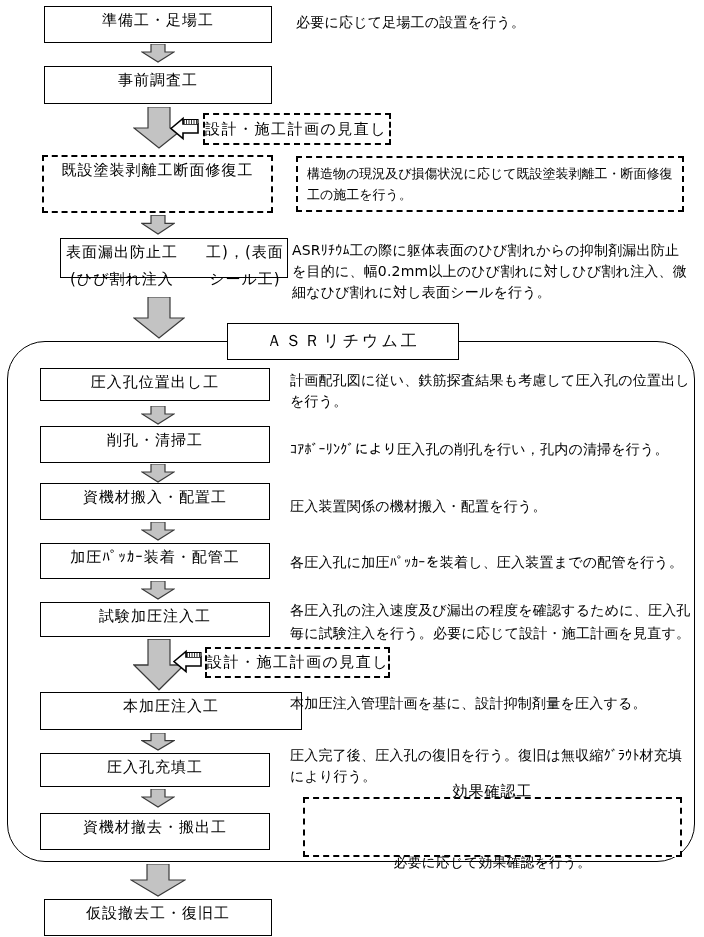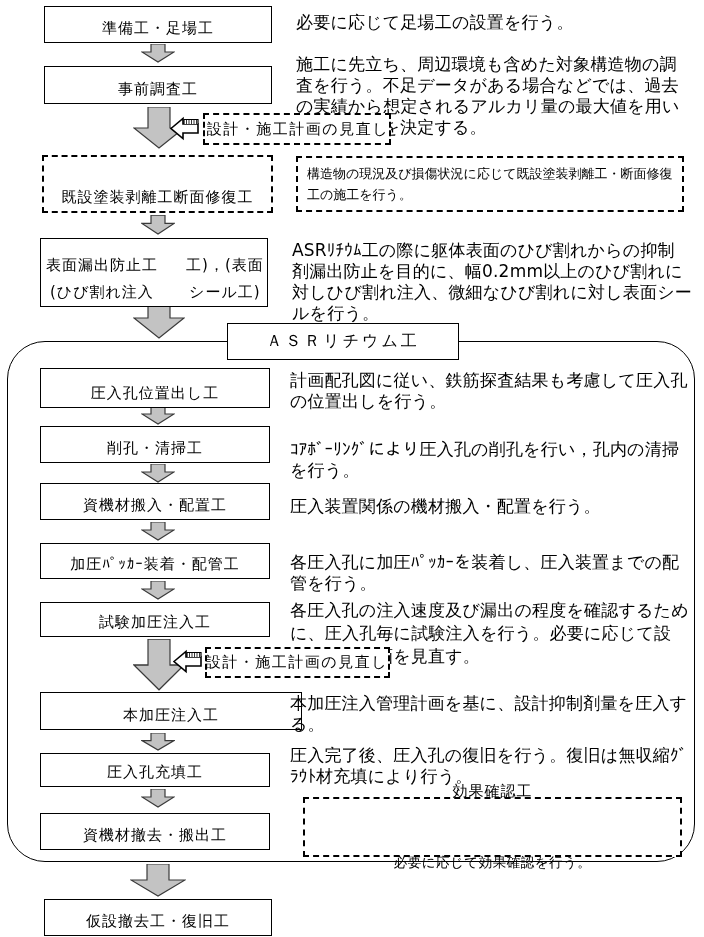--- a/index.html
+++ b/index.html
@@ -3,48 +3,48 @@
 <meta charset="utf-8">
 <style>
   html,body{margin:0;padding:0;background:#fff;}
   .canvas{
     position:relative;width:704px;height:937px;background:#ffffff;
     font-family:"DejaVu Sans","Liberation Sans",sans-serif;color:#000;
     overflow:hidden;
   }
   .pbox{
     position:absolute;background:#fff;border:1.5px solid #000;
-    display:flex;align-items:flex-end;justify-content:center;text-align:center;
+    display:flex;align-items:flex-start;justify-content:center;text-align:center;
     font-size:15px;letter-spacing:1px;line-height:27px;box-sizing:border-box;
     z-index:3;
   }
   .pbox.multiline{flex-direction:row;}
   .dashedbox{border:2px dashed #000;}
   .desc{
-    position:absolute;font-size:17px;line-height:21px;letter-spacing:0.2px;
+    position:absolute;font-size:14px;line-height:21px;letter-spacing:0.2px;
     text-align:left;z-index:3;
   }
   .descbox{
     position:absolute;border:2px dashed #000;box-sizing:border-box;
     font-size:13px;line-height:21px;padding:5px 9px;z-index:3;text-align:left;
   }
   .frame{
     position:absolute;border:1.5px solid #000;border-radius:38px;
     box-sizing:border-box;background:#fff;z-index:1;
   }
   .titlebox{
     position:absolute;background:#fff;border:1.5px solid #000;
     display:flex;align-items:center;justify-content:center;
     font-size:16px;letter-spacing:3px;box-sizing:border-box;z-index:4;
   }
   .arrow{position:absolute;z-index:2;line-height:0;}
   .revisit{
     position:absolute;border:2px dashed #000;box-sizing:border-box;background:#fff;
-    display:flex;align-items:center;justify-content:flex-end;
-    font-size:15px;letter-spacing:1.5px;z-index:5;white-space:nowrap;padding-left:12px;
+    display:flex;align-items:center;justify-content:flex-start;
+    font-size:15px;letter-spacing:1.5px;z-index:5;white-space:nowrap;
   }
   .effectbox{
     position:absolute;border:2px dashed #000;box-sizing:border-box;background:#fff;
     display:flex;flex-direction:column;align-items:center;justify-content:center;
     z-index:3;text-align:center;gap:48px;
   }
   .effectbox .et{font-size:15px;letter-spacing:1px;line-height:23px;}
   .effectbox .ed{font-size:13.5px;letter-spacing:0.5px;line-height:23px;}
 </style>
 </head>
@@ -61,21 +61,20 @@
 
   <div class="arrow" style="left:141px;top:44px;">
     <svg width="34" height="19" viewBox="0 0 34 19" preserveAspectRatio="none">
         <path d="M10,0 H24 V8 H33 L17,18 L1,8 H10 Z" fill="#c3c3c3" stroke="#3a3a3a" stroke-width="1.2"></path>
       </svg>
   </div>
 
   <div class="pbox" style="left:44px;top:66px;width:228px;height:38px;">
     <span>事前調査工</span>
   </div>
-  <div class="desc" style="left:296px;top:54px;width:394px;">施工に先立ち、周辺環境も含めた対象構造物の調査を行う。不足データがある場合などでは、過去の実績から想定されるアルカリ量の最大値を用いて圧入仕様を決定する。</div>
 
   <div class="arrow" style="left:133px;top:107px;">
     <svg width="52" height="42" viewBox="0 0 52 42" preserveAspectRatio="none">
         <path d="M15,0 H37 V21 H51 L26,41 L1,21 H15 Z" fill="#c3c3c3" stroke="#3a3a3a" stroke-width="1.2"></path>
       </svg>
   </div>
 
   <div class="arrow" style="left:170px;top:115px;">
     <svg width="30" height="27" viewBox="0 0 30 27">
       <path d="M1,13.5 L13,3.5 V9 H28 V18 H13 V23.5 Z" fill="#ffffff" stroke="#000" stroke-width="1.6"></path>
@@ -92,37 +91,37 @@
     <span>断面修復工</span>
   </div>
   <div class="descbox" style="left:296px;top:156px;width:388px;height:56px;">構造物の現況及び損傷状況に応じて既設塗装剥離工・断面修復工の施工を行う。</div>
 
   <div class="arrow" style="left:141px;top:215px;">
     <svg width="34" height="20" viewBox="0 0 34 19" preserveAspectRatio="none">
         <path d="M10,0 H24 V8 H33 L17,18 L1,8 H10 Z" fill="#c3c3c3" stroke="#3a3a3a" stroke-width="1.2"></path>
       </svg>
   </div>
 
-  <div class="pbox multiline" style="left:40px;top:238px;width:228px;height:69px;gap:20px;">
+  <div class="pbox multiline" style="left:60px;top:238px;width:228px;height:40px;gap:20px;">
     <span>表面漏出防止工(ひび割れ注入</span>
     <span>工)，(表面シール工)</span>
   </div>
   <div class="desc" style="left:292px;top:240px;width:400px;">ASRﾘﾁｳﾑ工の際に躯体表面のひび割れからの抑制剤漏出防止を目的に、幅0.2mm以上のひび割れに対しひび割れ注入、微細なひび割れに対し表面シールを行う。</div>
 
   <div class="arrow" style="left:133px;top:297px;">
     <svg width="52" height="42" viewBox="0 0 52 42" preserveAspectRatio="none">
         <path d="M15,0 H37 V21 H51 L26,41 L1,21 H15 Z" fill="#c3c3c3" stroke="#3a3a3a" stroke-width="1.2"></path>
       </svg>
   </div>
 
   <div class="titlebox" style="left:227px;top:323px;width:232px;height:37px;">
     <span>ＡＳＲリチウム工</span>
   </div>
 
-  <div class="pbox" style="left:40px;top:368px;width:230px;height:40px;">
+  <div class="pbox" style="left:40px;top:368px;width:230px;height:33px;">
     <span>圧入孔位置出し工</span>
   </div>
   <div class="desc" style="left:290px;top:370px;width:400px;">計画配孔図に従い、鉄筋探査結果も考慮して圧入孔の位置出しを行う。</div>
 
   <div class="arrow" style="left:141px;top:406px;">
     <svg width="34" height="19" viewBox="0 0 34 19" preserveAspectRatio="none">
         <path d="M10,0 H24 V8 H33 L17,18 L1,8 H10 Z" fill="#c3c3c3" stroke="#3a3a3a" stroke-width="1.2"></path>
       </svg>
   </div>
 

